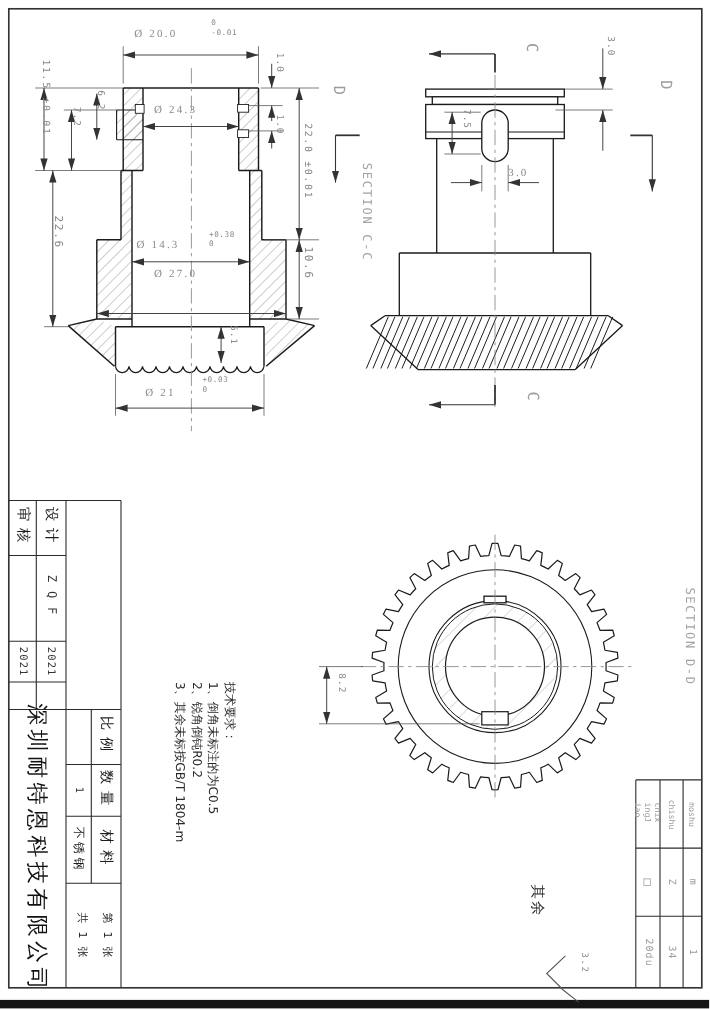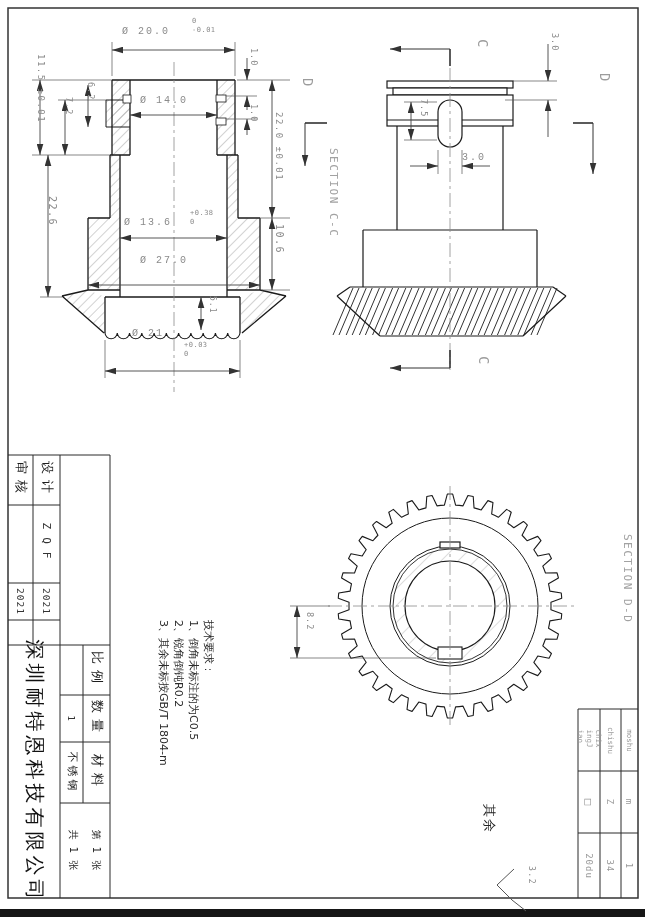--- a/index.html
+++ b/index.html
@@ -1,20 +1,20 @@
 <!DOCTYPE html>
 <html><head>
 <meta charset="utf-8">
 <style>
   html,body{margin:0;padding:0;background:#fff;}
   #stage{position:relative;width:645px;height:917px;background:#fff;overflow:hidden;
          font-family:"DejaVu Sans",sans-serif;}
   svg{position:absolute;left:0;top:0;}
   .t{position:absolute;white-space:nowrap;}
-  .dimh{font-family:Liberation Mono, monospace;font-size:10px;color:#8a8a8a;letter-spacing:2px;}
+  .dimh{font-family:Liberation Serif, serif;font-size:10px;color:#8a8a8a;letter-spacing:2px;}
   .dimv{font-family:"DejaVu Sans Mono",monospace;font-size:10px;color:#8a8a8a;letter-spacing:1.5px;
         transform:rotate(90deg);transform-origin:0 0;}
   .sm{font-size:8.5px;letter-spacing:1px;}
   .tol{font-family:"DejaVu Sans Mono",monospace;font-size:7px;color:#8a8a8a;line-height:9px;letter-spacing:.5px;}
   .letter{font-family:"DejaVu Sans Mono",monospace;font-size:14px;color:#9c9c9c;
         transform:rotate(90deg);transform-origin:0 0;}
   .slabel{font-family:"DejaVu Sans Mono",monospace;font-size:11px;color:#a2a2a2;letter-spacing:1.5px;
         transform:rotate(90deg);transform-origin:0 0;}
   .vtext{transform:rotate(90deg);transform-origin:0 0;}
   .tech{position:absolute;left:216px;top:620px;width:272px;transform:rotate(90deg);transform-origin:0 0;
@@ -214,37 +214,37 @@
     <line x1="578" y1="771" x2="638" y2="771"></line>
     <line x1="578" y1="833" x2="638" y2="833"></line>
   </g>
 </svg>
 
 <div class="t dimh" style="left:122px;top:26px">Ø 20.0</div>
 <div class="t" style="left:192px;top:17px">
   <div class="tol">0</div>
   <div class="tol">-0.01</div>
 </div>
-<div class="t dimh" style="left:140px;top:95px">Ø 14.0</div>
+<div class="t dimh" style="left:140px;top:95px">Ø 24.3</div>
 <div class="t dimv sm" style="left:259px;top:48px">1.0</div>
 <div class="t dimv sm" style="left:259px;top:104px">1.0</div>
 <div class="t dimv" style="left:284px;top:112px;font-size:9px">22.0 ±0.01</div>
 <div class="t dimv" style="left:46px;top:54px;font-size:9px">11.5 ±0.01</div>
 <div class="t dimv sm" style="left:74px;top:97px">7.2</div>
 <div class="t dimv sm" style="left:96px;top:82px">6.2</div>
 <div class="t dimv" style="left:58px;top:196px">22.6</div>
-<div class="t dimh" style="left:124px;top:217px">Ø 13.6</div>
+<div class="t dimh" style="left:124px;top:217px">Ø 14.3</div>
 <div class="t" style="left:190px;top:209px">
   <div class="tol">+0.38</div>
   <div class="tol">0</div>
 </div>
 <div class="t dimv" style="left:285px;top:224px">10.6</div>
-<div class="t dimh" style="left:140px;top:255px">Ø 27.0</div>
+<div class="t dimh" style="left:140px;top:244px">Ø 27.0</div>
 <div class="t dimv sm" style="left:217px;top:296px;font-size:8px">5.1</div>
-<div class="t dimh" style="left:132px;top:328px">Ø 21</div>
+<div class="t dimh" style="left:132px;top:352px">Ø 21</div>
 <div class="t" style="left:184px;top:341px">
   <div class="tol">+0.03</div>
   <div class="tol">0</div>
 </div>
 <div class="t slabel" style="left:340px;top:148px">SECTION C-C</div>
 
 <div class="t letter" style="left:491px;top:39px">C</div>
 <div class="t letter" style="left:492px;top:356px">C</div>
 <div class="t letter" style="left:316px;top:78px">D</div>
 <div class="t letter" style="left:613px;top:73px">D</div>

